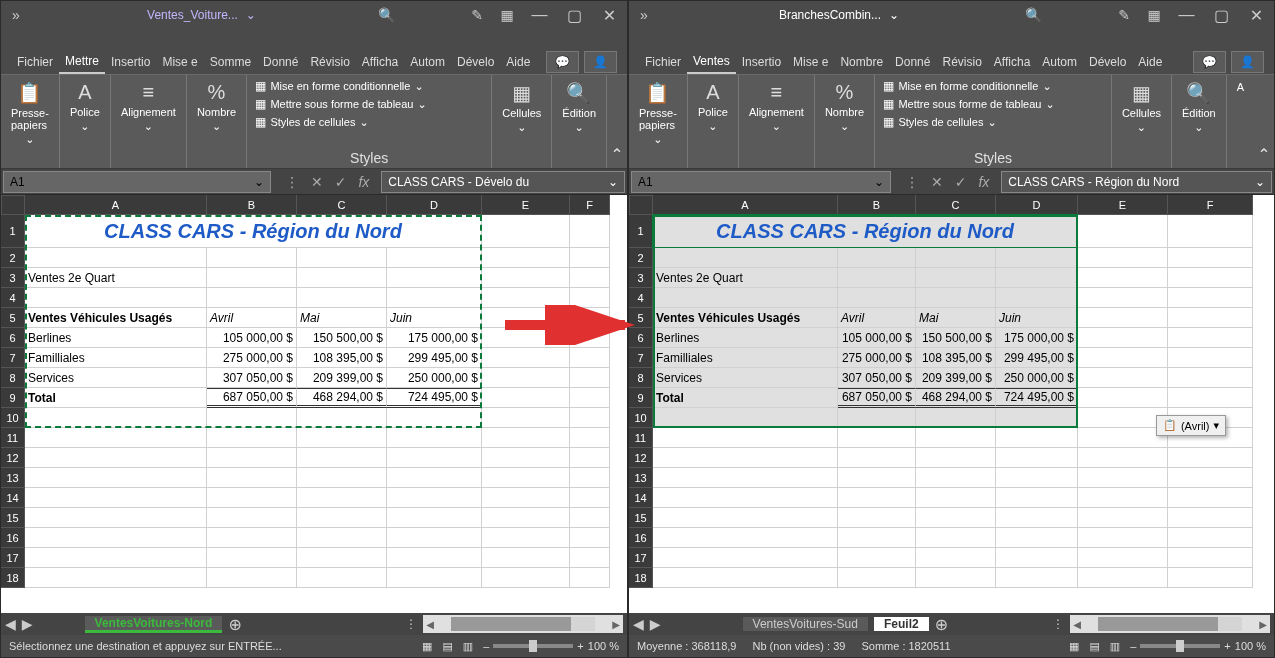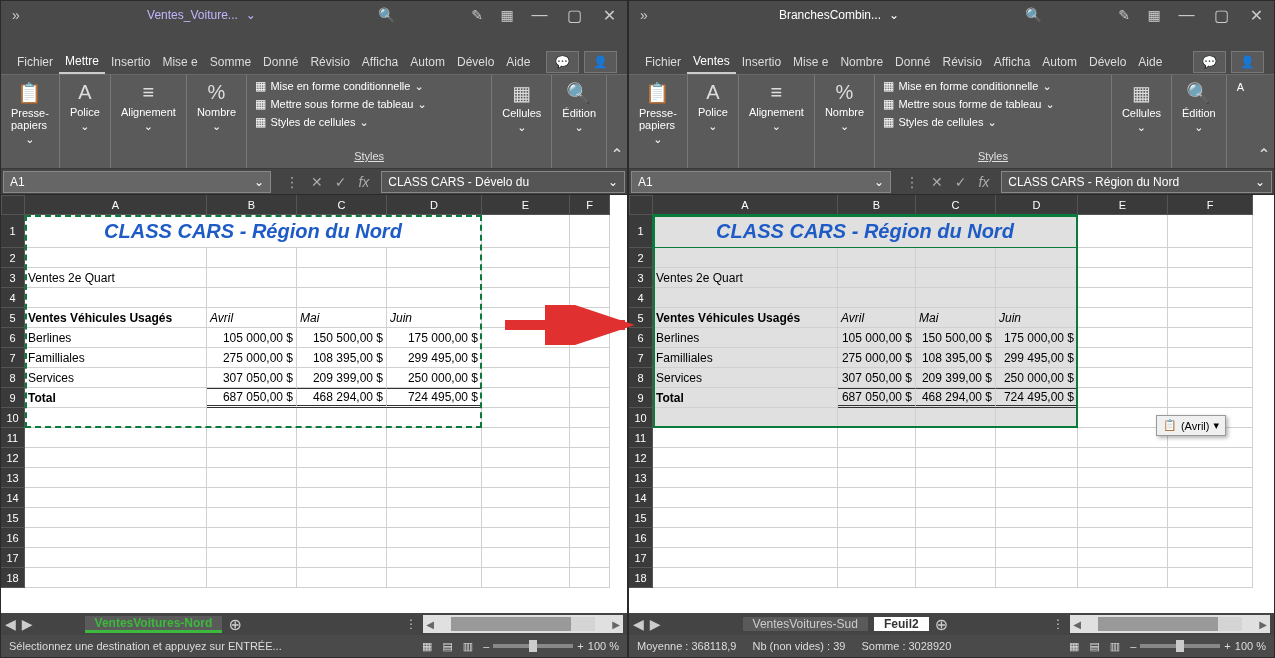--- a/index.html
+++ b/index.html
@@ -14,29 +14,29 @@
 .title .wctrl { display: flex; }
 .title .wctrl div { width: 35px; text-align: center; font-size: 16px; }
 .menu { height: 26px; background: #4a4a4a; display: flex; align-items: center; padding: 0 10px; color: #ddd; font-size: 12px; gap: 0; border-bottom: 1px solid #6a6a6a; margin-top: 20px; }
 .menu span { padding: 4px 6px; }
 .menu span.active { border-bottom: 2px solid #ccc; color: #fff; }
 .menu .right { margin-left: auto; display: flex; gap: 5px; }
 .menu .ricon { border: 1px solid #777; padding: 3px 8px; background: #5a5a5a; }
 .ribbon { height: 94px; background: #5a5a5a; display: flex; border-bottom: 1px solid #3a3a3a; }
 .rgroup { display: flex; flex-direction: column; border-right: 1px solid #777; padding: 2px 4px 0 4px; }
 .rgroup .top { flex: 1; display: flex; align-items: flex-start; gap: 4px; }
-.rgroup .lbl { height: 18px; text-align: center; color: #e0e0e0; font-size: 11px; text-decoration: underline; }
+.rgroup .lbl { height: 18px; text-align: center; color: #e0e0e0; font-size: 14px; }
 .vbtn { display: flex; flex-direction: column; align-items: center; justify-content: center; color: #fff; font-size: 11px; padding: 4px 6px; gap: 2px; }
 .vbtn .ic { font-size: 20px; color: #ddd; }
 .styleslist { display: flex; flex-direction: column; gap: 4px; padding: 2px 4px; }
 .styleslist div { color: #fff; font-size: 11px; display: flex; align-items: center; gap: 4px; }
 .styleslist .ic { font-size: 12px; }
 .collapse { width: 20px; background: #5a5a5a; display: flex; align-items: flex-end; justify-content: center; color: #ddd; padding-bottom: 4px; }
 .fbar { height: 26px; background: #444; display: flex; align-items: center; border-bottom: 1px solid #2a2a2a; }
-.namebox { width: 268px; height: 22px; background: #666; border: 1px solid #888; color: #ffffff; font-size: 12px; padding: 0 6px; display: flex; align-items: center; margin: 0 2px; }
+.namebox { width: 268px; height: 22px; background: #666; border: 1px solid #888; color: #000000; font-size: 12px; padding: 0 6px; display: flex; align-items: center; margin: 0 2px; }
 .namebox.r { width: 260px; }
 .namebox .dd { margin-left: auto; }
 .fbtns { display: flex; gap: 12px; padding: 0 12px; color: #aaa; font-size: 14px; }
 .fxfield { flex: 1; height: 22px; background: #555; border: 1px solid #888; color: #fff; font-size: 12px; padding: 0 6px; display: flex; align-items: center; margin-right: 2px; }
 .fxfield .dd { margin-left: auto; }
 .grid { flex: 1; background: #fff; display: flex; overflow: hidden; }
 .rowh { width: 24px; display: flex; flex-direction: column; }
 .rowh .sel, .colh .sel { height: 20px; background: #3a3a3a; border: 1px solid #555; }
 .rowh div { height: 20px; background: #3a3a3a; color: #fff; font-size: 11px; text-align: center; border-bottom: 1px solid #555; border-right: 1px solid #555; line-height: 20px; }
 .rowh div.r1 { height: 33px; line-height: 33px; }
@@ -744,21 +744,21 @@
       <span class="ar">◀</span>
         <div class="track">
           <div class="thumb" style="left:0;width:120px"></div>
         </div>
         <span class="ar">▶</span>
     </div>
   </div>
   <div class="status">
     <span>Moyenne : 368118,9</span>
     <span>Nb (non vides) : 39</span>
-    <span>Somme : 3028920</span>
+    <span>Somme : 1820511</span>
     <div class="right">
       <span>▦</span>
       <span>▤</span>
       <span>▥</span>
       <div class="zoom">
         <span>–</span>
           <div class="zoomslider"></div>
           <span>+</span>
           <span>100 %</span>
       </div>

